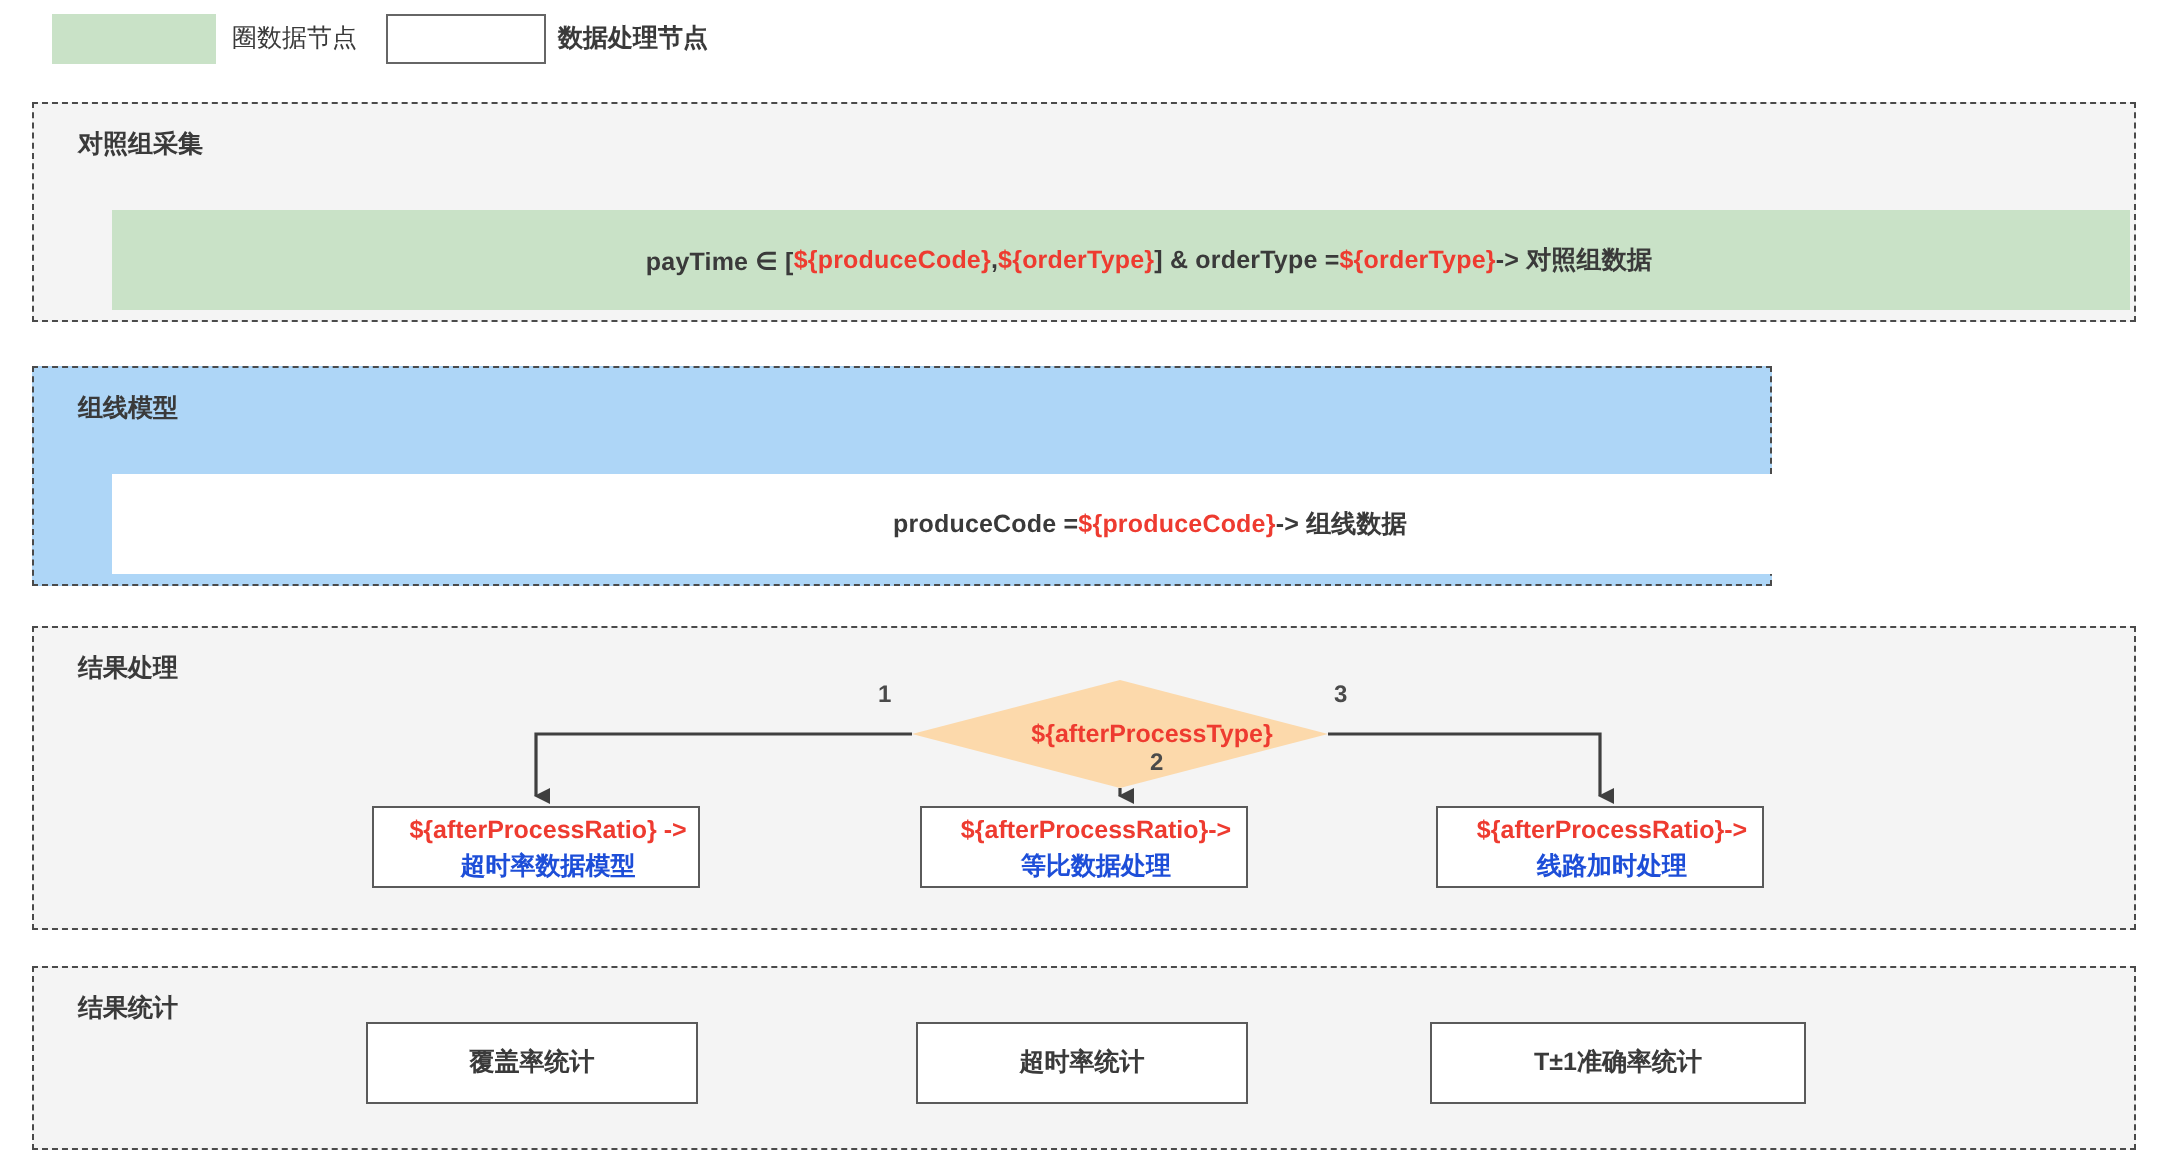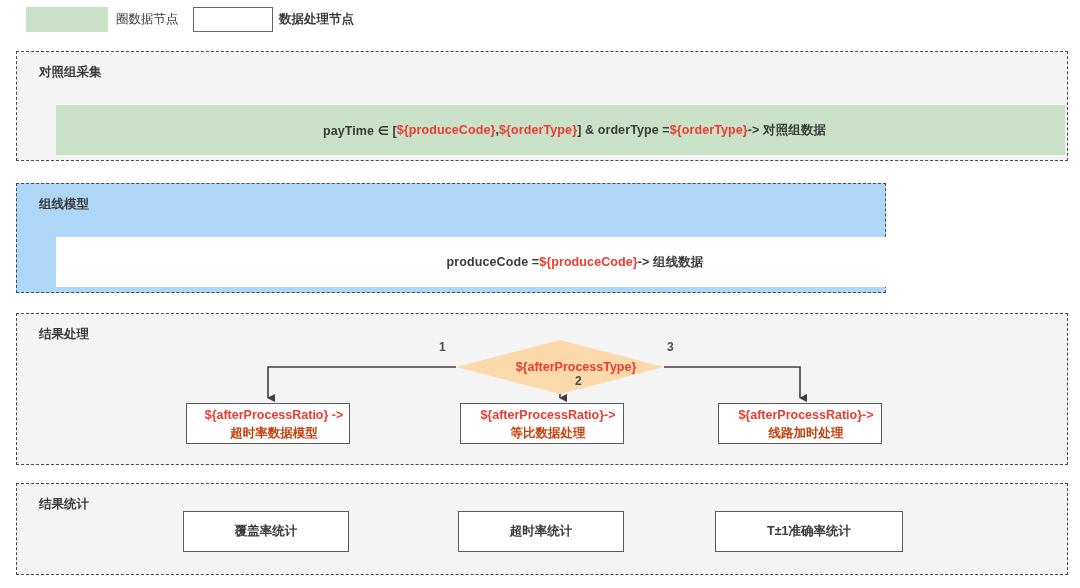--- a/index.html
+++ b/index.html
@@ -135,21 +135,21 @@
     display: flex;
     flex-direction: column;
     align-items: center;
     justify-content: center;
     font-size: 12.5px;
     line-height: 18px;
     white-space: nowrap;
     padding-left: 12px;
   }
   .proc-box .line1 { color: #ee3b30; }
-  .proc-box .line2 { color: #c2410c; text-align: right; }
+  .proc-box .line2 { color: #1d4ed8; text-align: right; }
 
   #proc-1 { left: 169px; top: 89px; width: 164px; height: 41px; }
   #proc-2 { left: 443px; top: 89px; width: 164px; height: 41px; }
   #proc-3 { left: 701px; top: 89px; width: 164px; height: 41px; }
 
   
   .stat-box {
     position: absolute;
     box-sizing: border-box;
     background: #ffffff;

